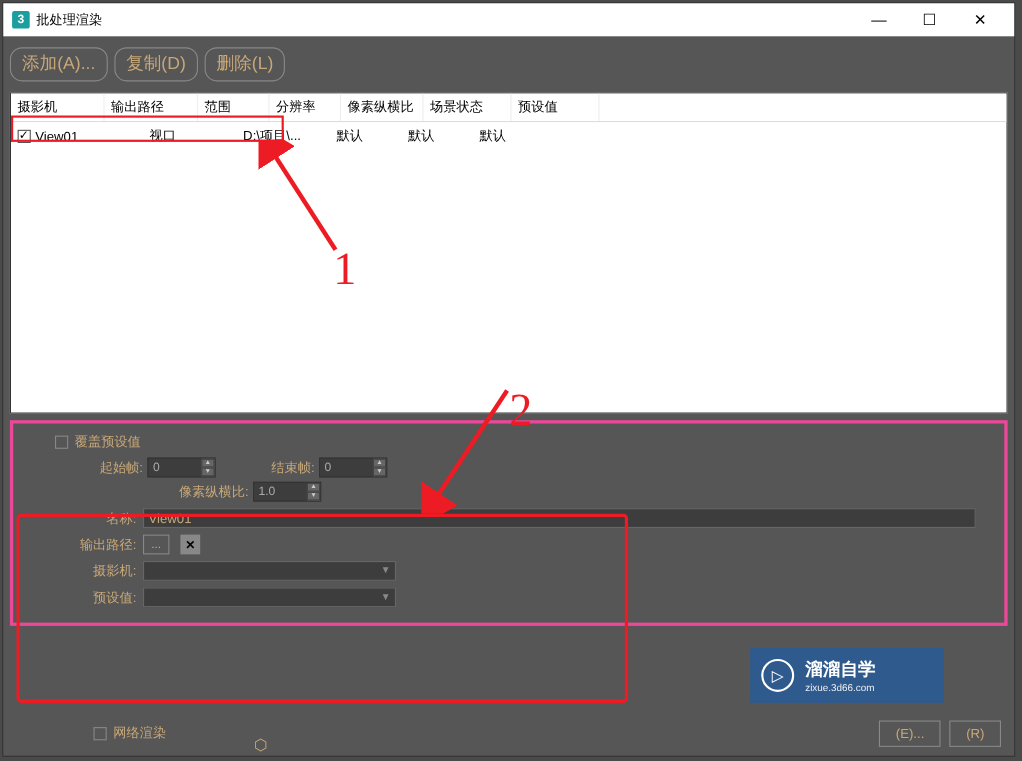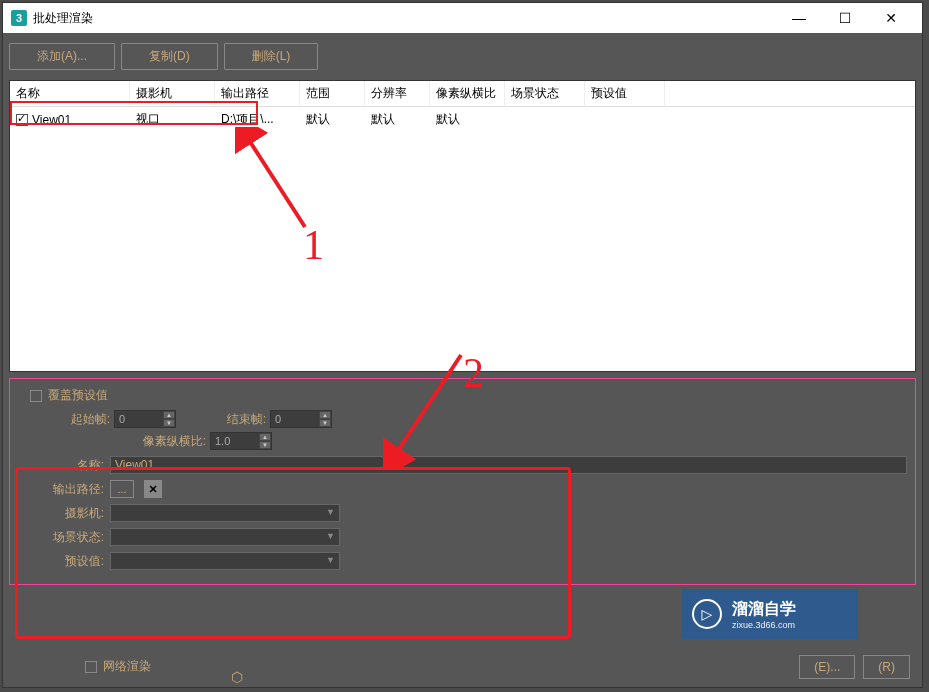--- a/index.html
+++ b/index.html
@@ -5,41 +5,41 @@
 * { box-sizing: border-box; margin: 0; padding: 0; }
 body { font-family: "Microsoft YaHei", Arial, sans-serif; font-size: 11px; background: #4a4a4a; width: 929px; height: 692px; overflow: hidden; }
 .window { width: 921px; height: 686px; background: #565656; border: 1px solid #333; position: relative; margin: 2px; }
 .titlebar { height: 30px; background: #fff; display: flex; align-items: center; padding: 0 8px; justify-content: space-between; }
 .titlebar-left { display: flex; align-items: center; gap: 6px; }
 .app-icon { width: 16px; height: 16px; background: #1a9e9e; color: #fff; display: flex; align-items: center; justify-content: center; font-size: 11px; font-weight: bold; border-radius: 2px; }
 .title-text { color: #000; font-size: 12px; }
 .titlebar-controls { display: flex; gap: 0; }
 .win-btn { width: 46px; height: 30px; display: flex; align-items: center; justify-content: center; color: #000; cursor: pointer; font-size: 14px; }
 .toolbar { padding: 10px 6px; display: flex; gap: 6px; }
-.tb-btn { background: #565656; border: 1px solid #888; color: #c8a878; padding: 4px 27px; font-size: 12px; cursor: pointer; border-radius: 1px; }
+.tb-btn { background: #565656; border: 1px solid #888; color: #c8a878; padding: 4px 10px; font-size: 16px; cursor: pointer; border-radius: 11px; }
 .table-area { margin: 0 6px; background: #fff; height: 292px; border: 1px solid #333; position: relative; overflow: hidden; }
 .table-header { display: flex; background: #fff; color: #000; font-size: 12px; border-bottom: 1px solid #ddd; }
 .th { padding: 4px 6px; border-right: 1px solid #eee; white-space: nowrap; }
 .th-0 { width: 120px; }
 .th-1 { width: 85px; }
 .th-2 { width: 85px; }
 .th-3 { width: 65px; }
 .th-4 { width: 65px; }
 .th-5 { width: 75px; }
 .th-6 { width: 80px; }
 .th-7 { width: 80px; }
 .table-row { display: flex; color: #000; font-size: 12px; padding: 2px 0; }
 .td { padding: 2px 6px; white-space: nowrap; overflow: hidden; }
 .checkbox-cell { display: flex; align-items: center; gap: 4px; }
 .checkbox { width: 12px; height: 12px; border: 1px solid #555; position: relative; }
 .checkbox.checked::after { content: "✓"; position: absolute; top: -3px; left: 0; font-size: 11px; color: #000; }
 .red-box1 { position: absolute; border: 2px solid #ed1c24; left: 0; top: 20px; width: 248px; height: 24px; pointer-events: none; }
 .params-section { margin: 6px 6px 0 6px; }
 .section-label { color: #c8a878; font-size: 12px; margin-bottom: 4px; display: block; padding-left: 4px; }
-.params-box { border: 1px solid #ec4899; padding: 8px 8px; background: #565656; position: relative; }
+.params-box { border: 3px solid #ec4899; padding: 8px 26px; background: #565656; position: relative; }
 .checkbox-row { display: flex; align-items: center; gap: 6px; margin-bottom: 6px; margin-left: 12px; }
 .cb { width: 12px; height: 12px; border: 1px solid #888; background: #565656; }
 .cb-label { color: #c8a878; font-size: 12px; }
 .flabel { color: #c8a878; text-align: right; font-size: 12px; width: 80px; display: inline-block; }
 .spinner { display: flex; background: #3d3d3d; border: 1px solid #333; height: 18px; width: 62px; align-items: center; }
 .spinner-input { background: transparent; border: none; color: #aaa; padding: 0 4px; width: 42px; font-size: 11px; }
 .spinner-btns { display: flex; flex-direction: column; margin-left: auto; }
 .sp-btn { width: 12px; height: 8px; background: #666; border: 1px solid #444; font-size: 6px; color: #ccc; display: flex; align-items: center; justify-content: center; }
 .full-row { display: flex; align-items: center; gap: 6px; margin: 6px 0; }
 .full-label { width: 86px; text-align: right; color: #c8a878; font-size: 12px; }
@@ -81,21 +81,20 @@
   </div>
 
   <div class="toolbar">
     <button class="tb-btn">添加(A)...</button>
     <button class="tb-btn">复制(D)</button>
     <button class="tb-btn">删除(L)</button>
   </div>
 
   <div class="table-area">
     <div class="table-header">
-      <div class="th th-0">名称</div>
       <div class="th th-1">摄影机</div>
       <div class="th th-2">输出路径</div>
       <div class="th th-3">范围</div>
       <div class="th th-4">分辨率</div>
       <div class="th th-5">像素纵横比</div>
       <div class="th th-6">场景状态</div>
       <div class="th th-7">预设值</div>
     </div>
     <div class="table-row">
       <div class="td th-0 checkbox-cell">
@@ -164,24 +163,20 @@
         <span class="full-label">输出路径:</span>
         <button class="path-btn">...</button>
         <div class="x-btn">✕</div>
       </div>
 
       <div class="full-row">
         <span class="full-label">摄影机:</span>
         <div class="dropdown"></div>
       </div>
       <div class="full-row">
-        <span class="full-label">场景状态:</span>
-        <div class="dropdown"></div>
-      </div>
-      <div class="full-row">
         <span class="full-label">预设值:</span>
         <div class="dropdown"></div>
       </div>
 
     </div>
   </div>
 
   <div class="net-row">
     <div class="cb"></div>
     <span class="cb-label">网络渲染</span>

